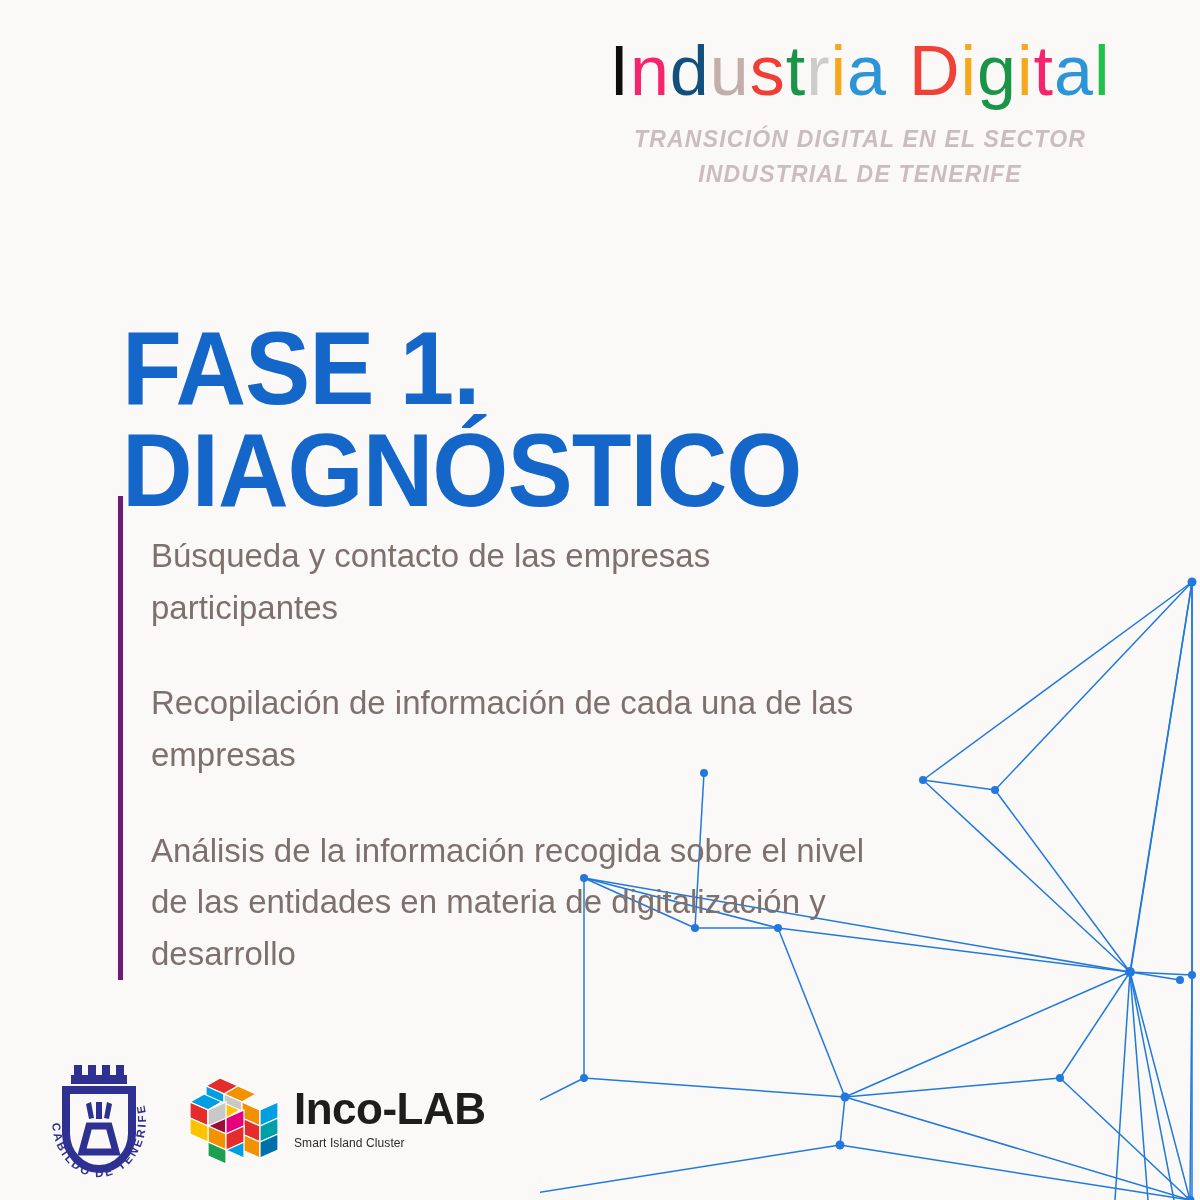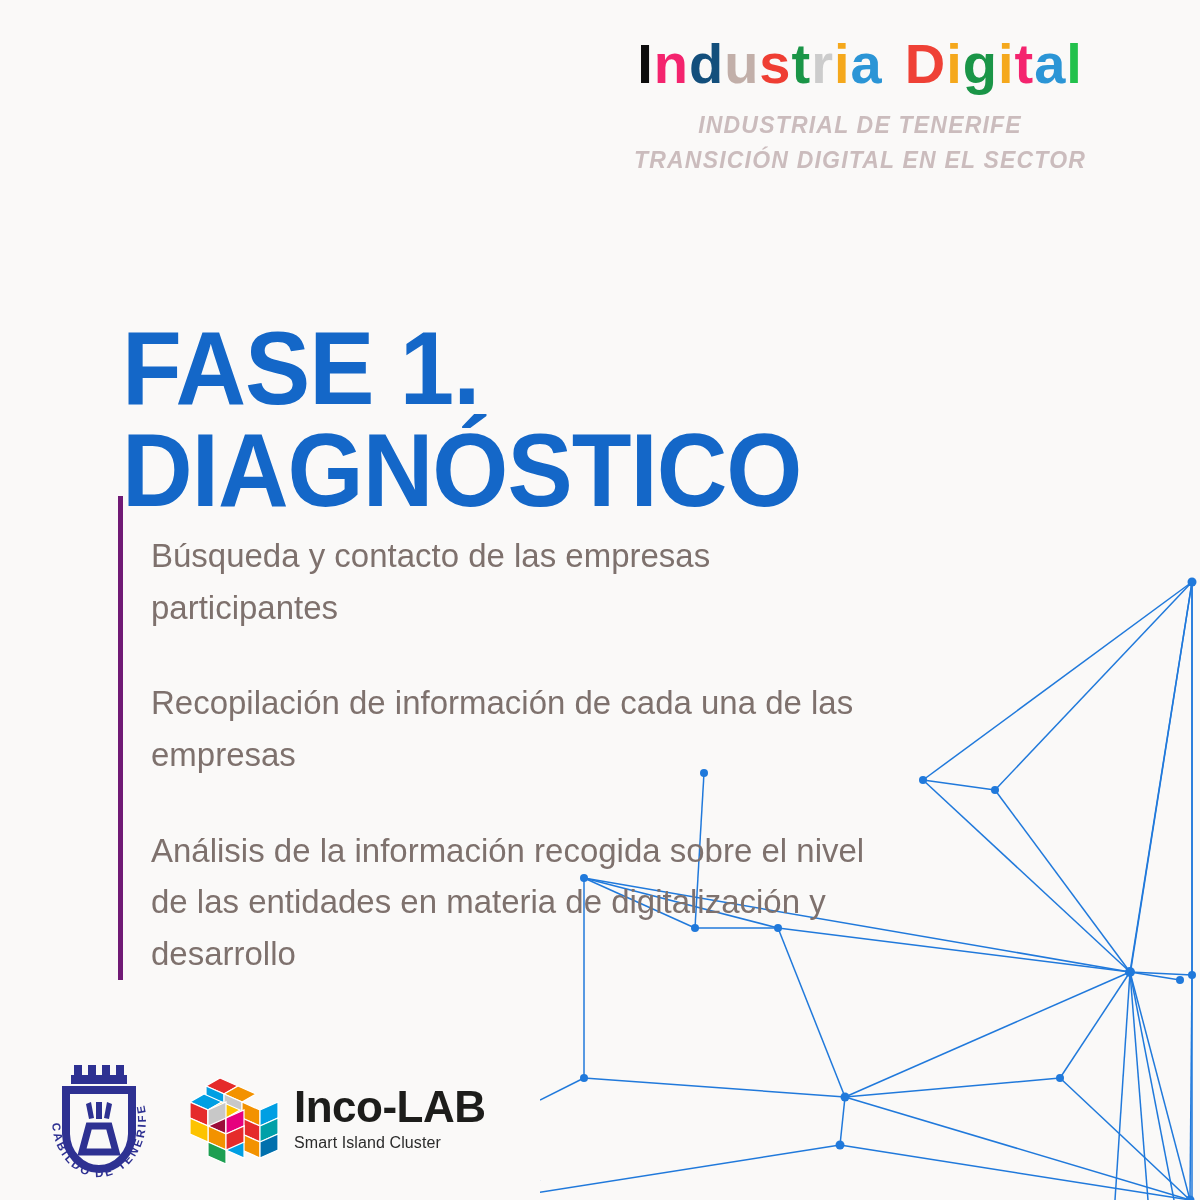--- a/index.html
+++ b/index.html
@@ -27,22 +27,22 @@
 
   
   #brand-header {
     position: absolute;
     top: 36px;
     left: 0;
     width: 1200px;
     text-align: center;
   }
   #brand-wordmark {
-    font-size: 56px;
-    font-weight: bold;
+    font-size: 70px;
+    font-weight: normal;
     letter-spacing: 1px;
     line-height: 1;
     padding-left: 520px;
     white-space: nowrap;
   }
   #brand-wordmark .sp { display: inline-block; width: 22px; }
   #brand-subtitle {
     margin-top: 16px;
     padding-left: 520px;
     font-size: 23px;
@@ -106,21 +106,21 @@
   }
   #incolab-text { line-height: 1; }
   #incolab-name {
     font-size: 44px;
     font-weight: bold;
     color: #1d1d1b;
     letter-spacing: -0.5px;
     display: block;
   }
   #incolab-tagline {
-    font-size: 16px;
+    font-size: 12px;
     color: #2b2b2b;
     display: block;
     margin-top: 6px;
     letter-spacing: 0.1px;
   }
 </style>
 </head>
 <body>
 
 <svg id="network-graphic" viewBox="0 0 660 640" preserveAspectRatio="none" xmlns="http://www.w3.org/2000/svg">
@@ -183,22 +183,22 @@
     <circle cx="520" cy="518" r="4"></circle>
     <circle cx="300" cy="585" r="4.5"></circle>
     <circle cx="-50" cy="640" r="4.5"></circle>
     <circle cx="650" cy="640" r="4.5"></circle>
   </g>
 </svg>
 
 <div id="brand-header">
   <div id="brand-wordmark"><span style="color: rgb(13, 13, 13);">I</span><span style="color: rgb(244, 36, 110);">n</span><span style="color: rgb(19, 79, 124);">d</span><span style="color: rgb(194, 175, 169);">u</span><span style="color: rgb(239, 62, 51);">s</span><span style="color: rgb(26, 149, 71);">t</span><span style="color: rgb(204, 204, 204);">r</span><span style="color: rgb(245, 168, 28);">i</span><span style="color: rgb(43, 149, 214);">a</span><span class="sp"></span><span style="color: rgb(239, 65, 54);">D</span><span style="color: rgb(245, 168, 28);">i</span><span style="color: rgb(26, 149, 71);">g</span><span style="color: rgb(245, 168, 28);">i</span><span style="color: rgb(244, 36, 110);">t</span><span style="color: rgb(43, 149, 214);">a</span><span style="color: rgb(34, 193, 76);">l</span></div>
   <div id="brand-subtitle">
+    <div>TRANSICIÓN DIGITAL EN EL SECTOR</div>
     <div>INDUSTRIAL DE TENERIFE</div>
-    <div>TRANSICIÓN DIGITAL EN EL SECTOR</div>
   </div>
 </div>
 
 <h1 id="page-title">
   <span class="title-line">FASE 1.</span>
   <span class="title-line">DIAGNÓSTICO</span>
 </h1>
 
 <div id="bullet-block">
   <p class="bullet-item">Búsqueda y contacto de las empresas participantes</p>

